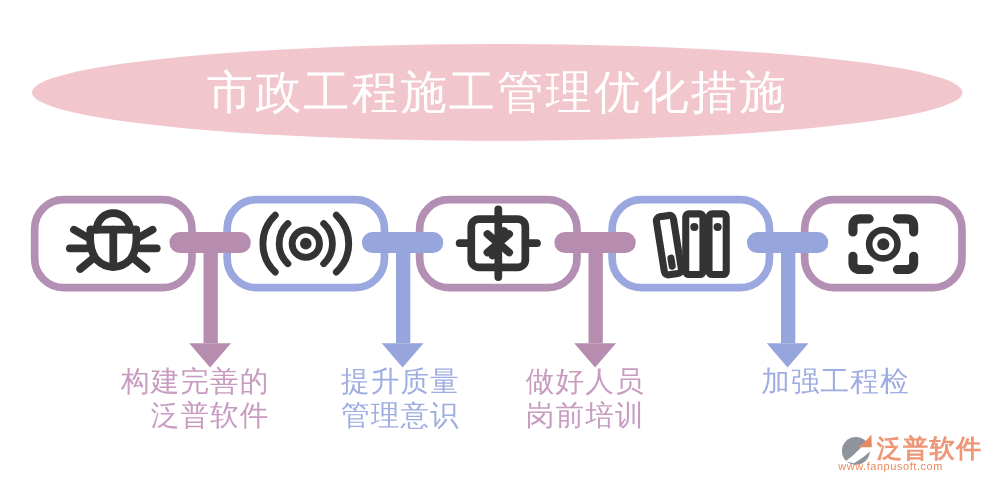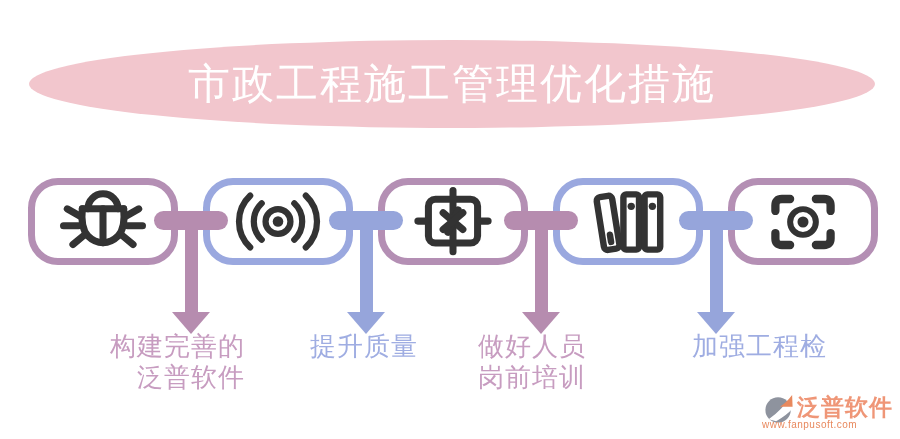--- a/index.html
+++ b/index.html
@@ -167,20 +167,21 @@
     <div class="shaft"></div>
     <div class="head"></div>
   </div>
 
   <div class="measure pink" style="left:110px;text-align:right;">
     <div>构建完善的</div>
     <div>泛普软件</div>
   </div>
   <div class="measure blue" style="left:310px;">
     <div>提升质量</div>
+    <div>管理意识</div>
   </div>
   <div class="measure pink" style="left:478px;">
     <div>做好人员</div>
     <div>岗前培训</div>
   </div>
   <div class="measure blue" style="left:660px;margin-left:32px;">
     <div>加强工程检</div>
   </div>
 
   <div class="logo">

